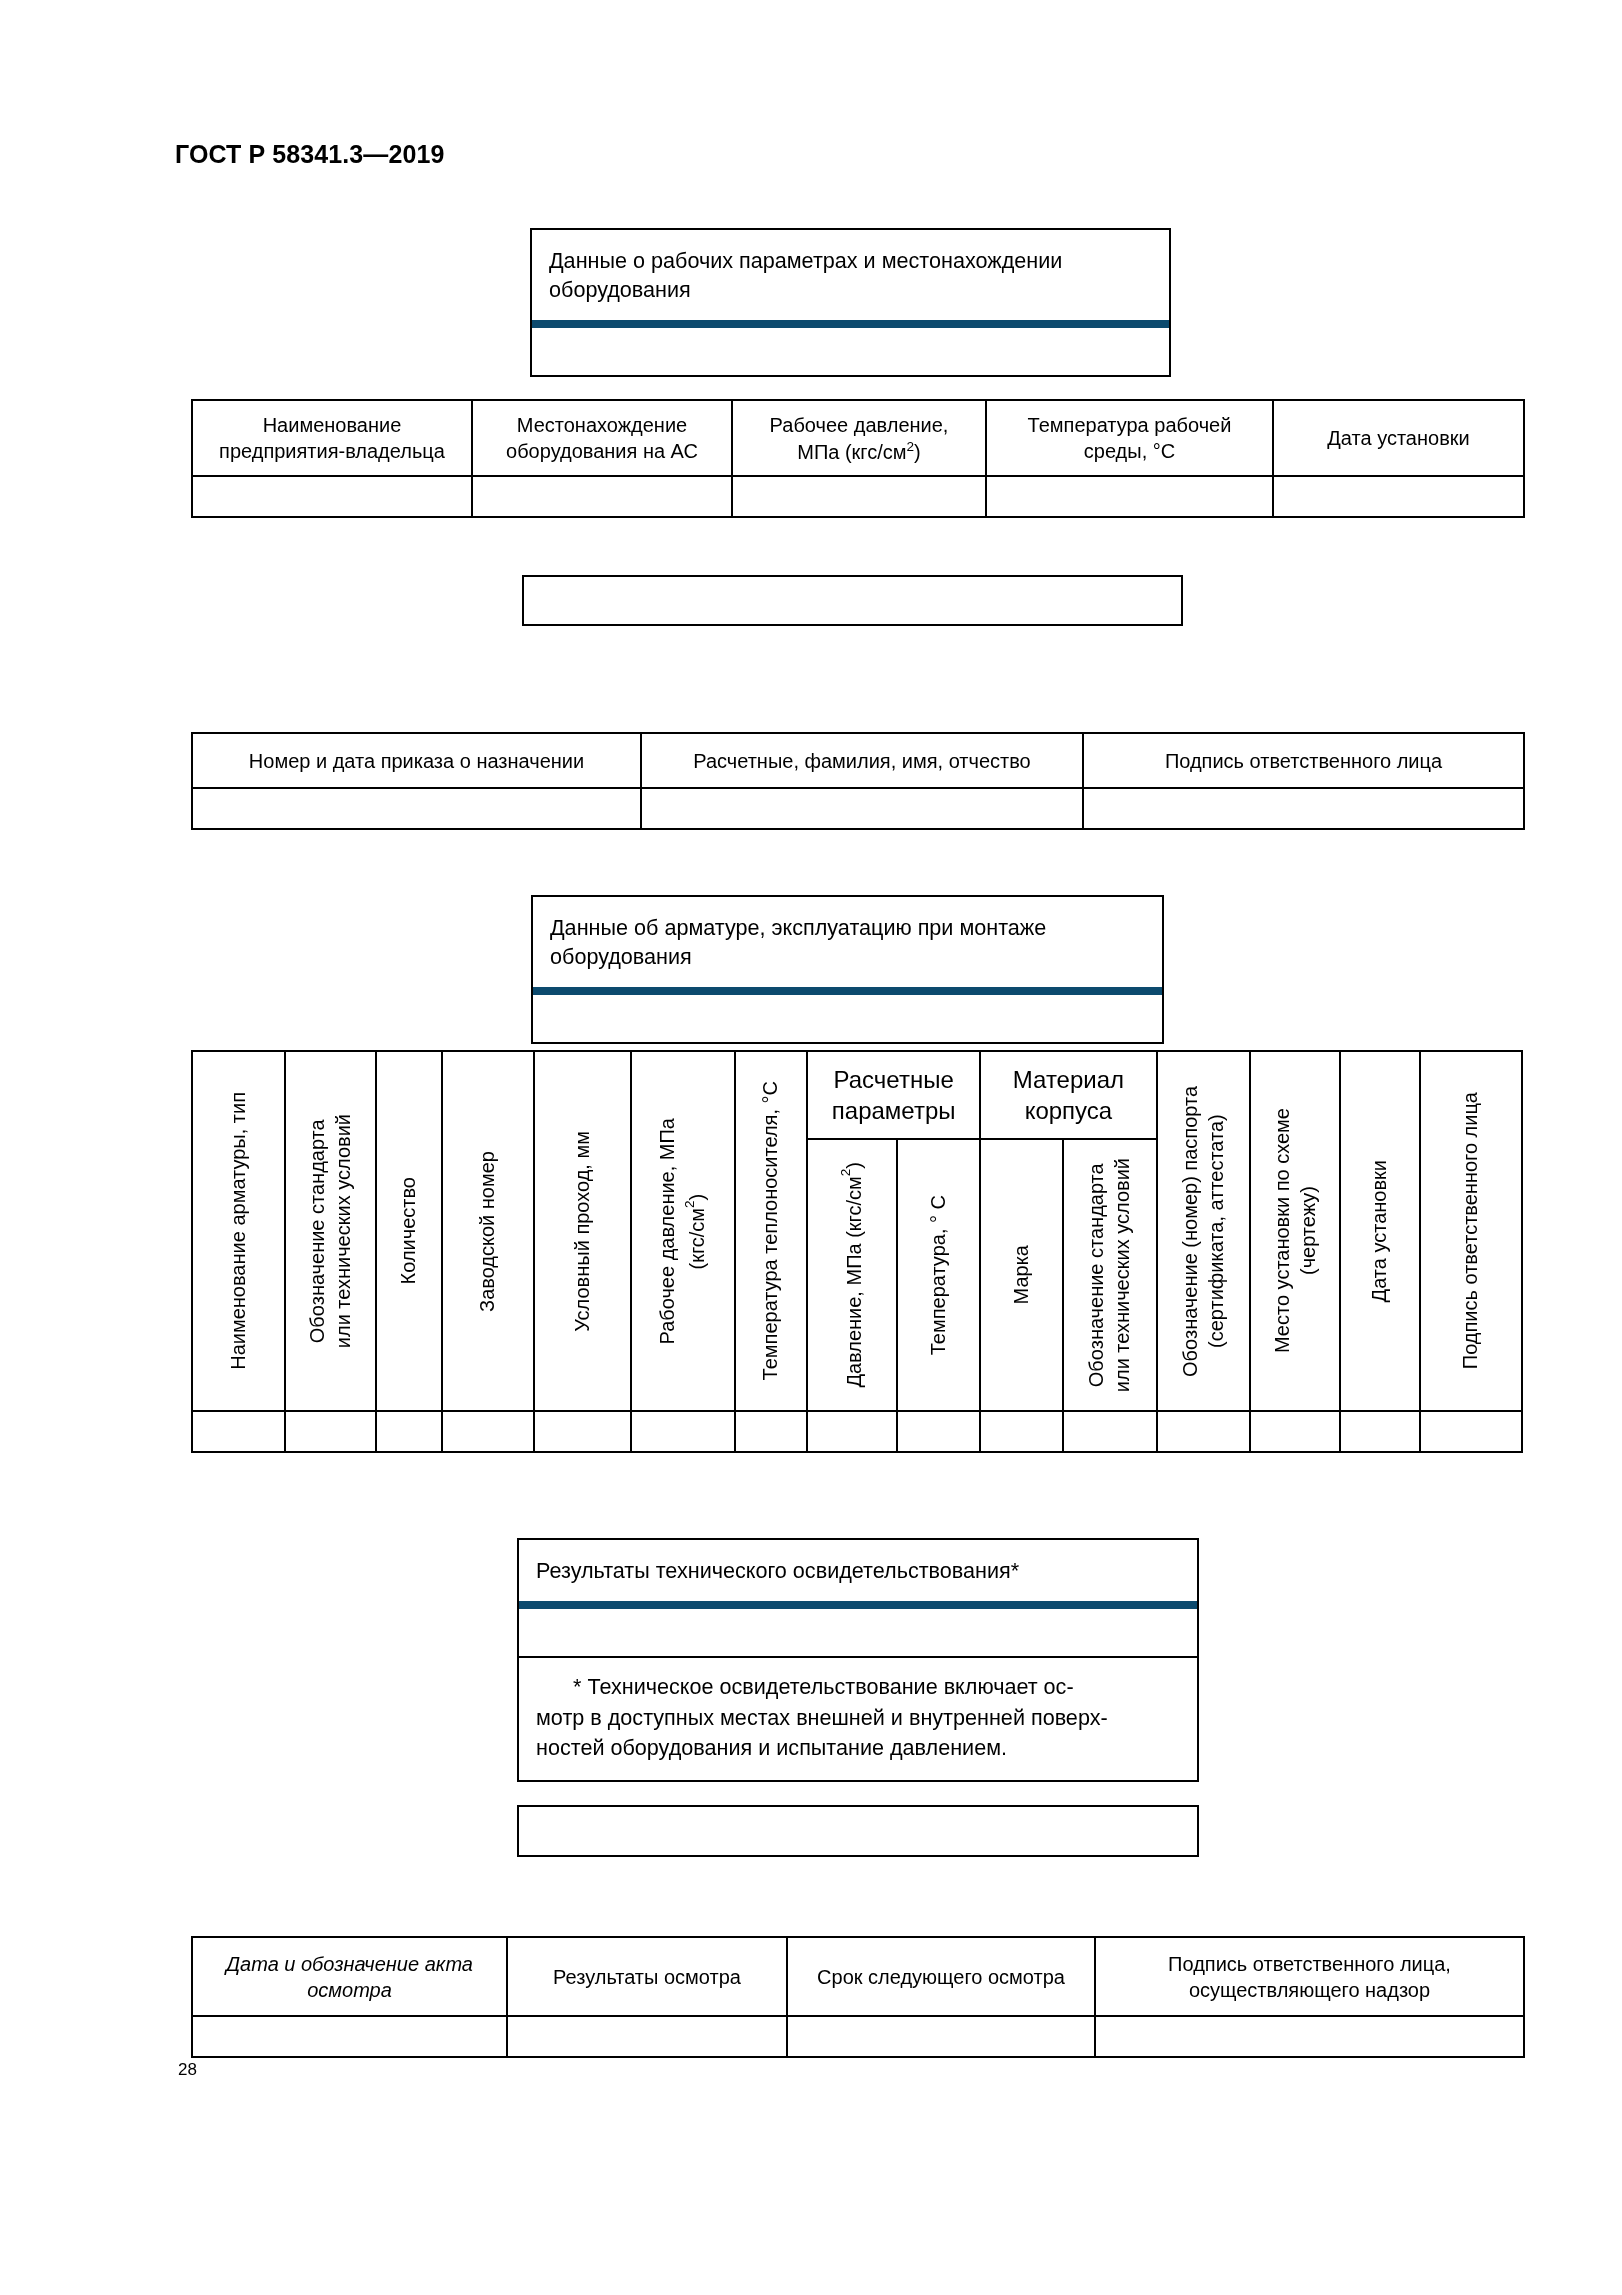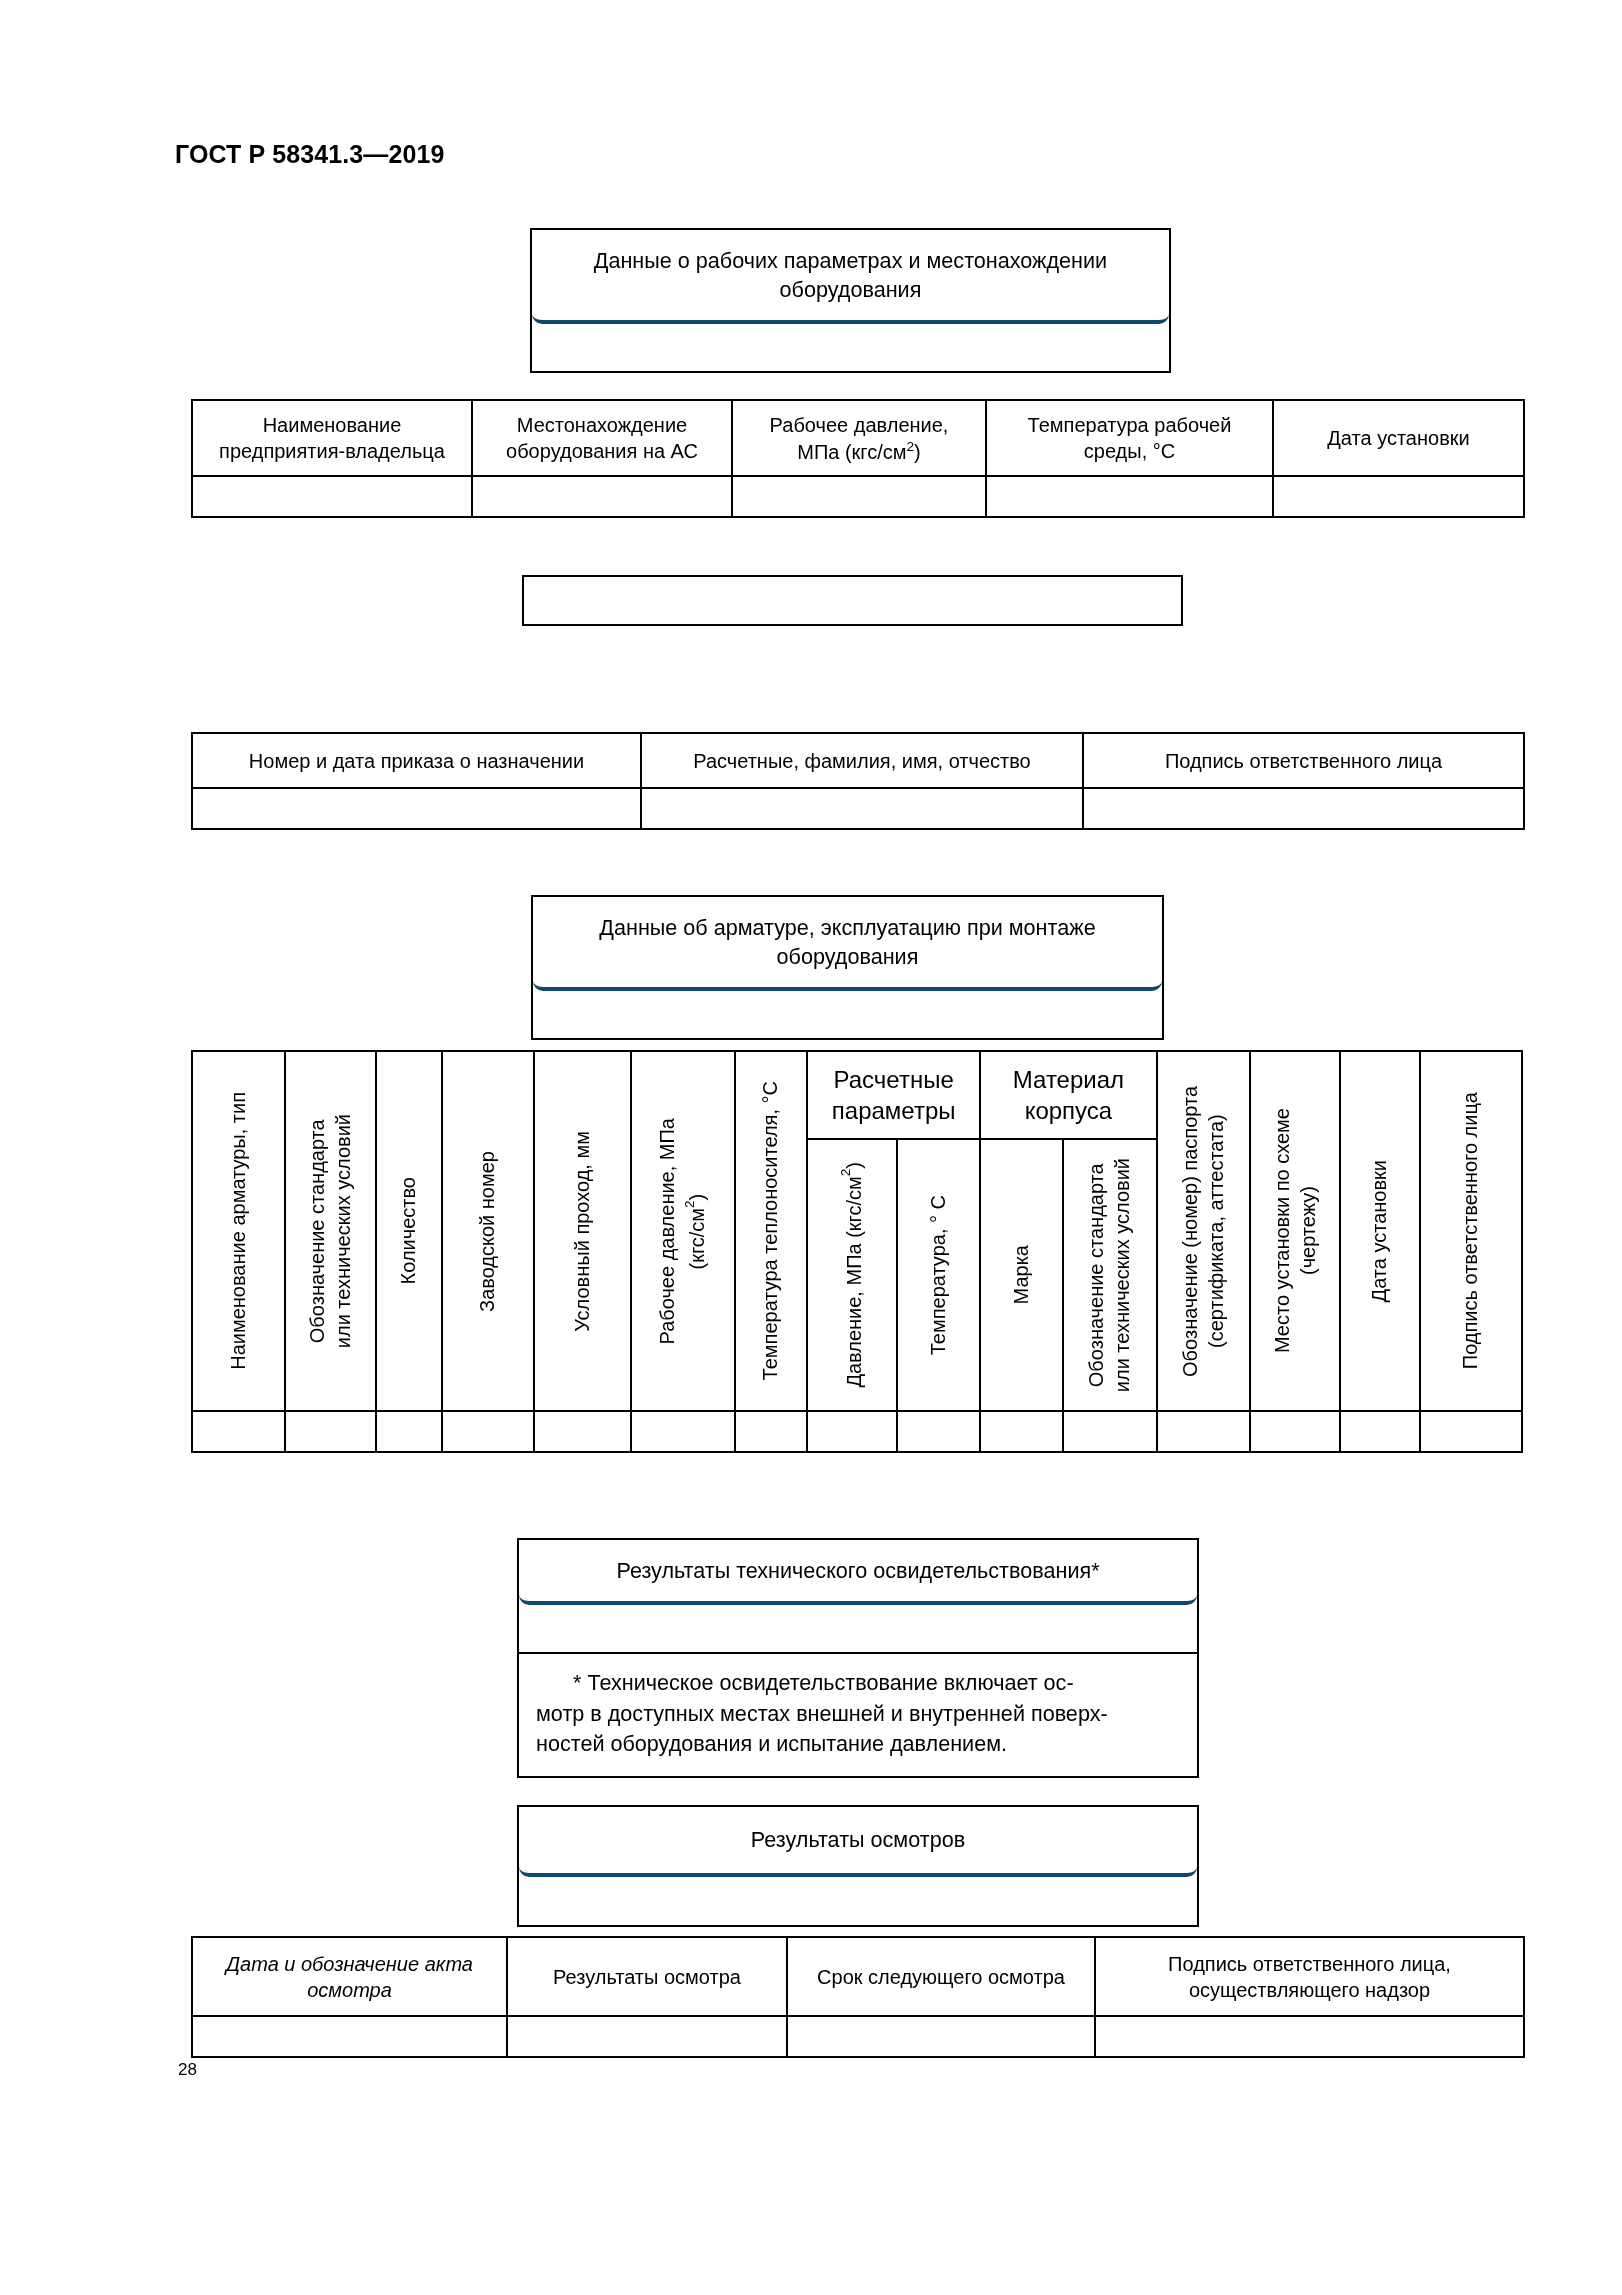--- a/index.html
+++ b/index.html
@@ -44,27 +44,26 @@
   }
 
   
   .caption-box {
     border: 2px solid #000;
     box-sizing: border-box;
     margin: 0 auto;
     background: #fff;
   }
   .caption-box .cap-title {
-    text-align: center;
+    text-align: left;
     font-size: 21.6px;
     line-height: 1.35;
     padding: 15.7px 17px 15.7px 17px;
-    border-bottom: 4px solid #0c4a6e;
-    box-sizing: border-box;
-    border-radius: 10px;
+    border-bottom: 8px solid #0c4a6e;
+    box-sizing: border-box;
   }
   .caption-box .cap-blank {
     box-sizing: border-box;
   }
   .caption-box .cap-note {
     border-top: 2px solid #000;
     text-align: justify;
     font-size: 21.6px;
     line-height: 1.42;
     padding: 14.4px 17px 15.7px 17px;
@@ -378,21 +377,20 @@
 
   <div class="caption-box" style="position:absolute; left:517px; top:1538px; width:682px;">
     <div class="cap-title">Результаты технического освидетельствования*</div>
     <div class="cap-blank" style="height:47px;"></div>
     <div class="cap-note">
       <span class="indent"></span><span>* Техническое освидетельствование включает ос-<br>мотр в доступных местах внешней и внутренней поверх-<br>ностей оборудования и испытание давлением.</span>
     </div>
   </div>
 
   <div class="caption-box" style="position:absolute; left:517px; top:1805px; width:682px;">
-    <div class="cap-title" style="padding:18.3px 17px;">Результаты осмотров</div>
     <div class="cap-blank" style="height:48px;"></div>
   </div>
 
   <div style="position:absolute; left:191px; top:1936px;">
     <table class="grid">
       <colgroup>
         <col style="width:315px">
         <col style="width:280px">
         <col style="width:308px">
         <col style="width:429px">

